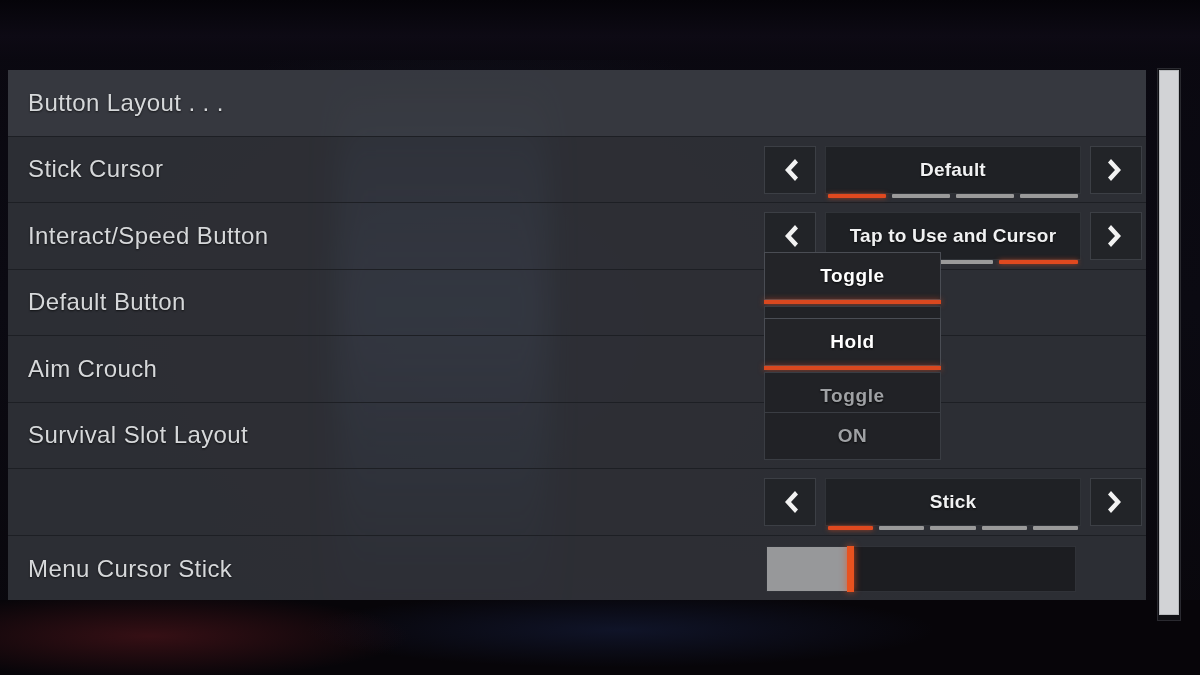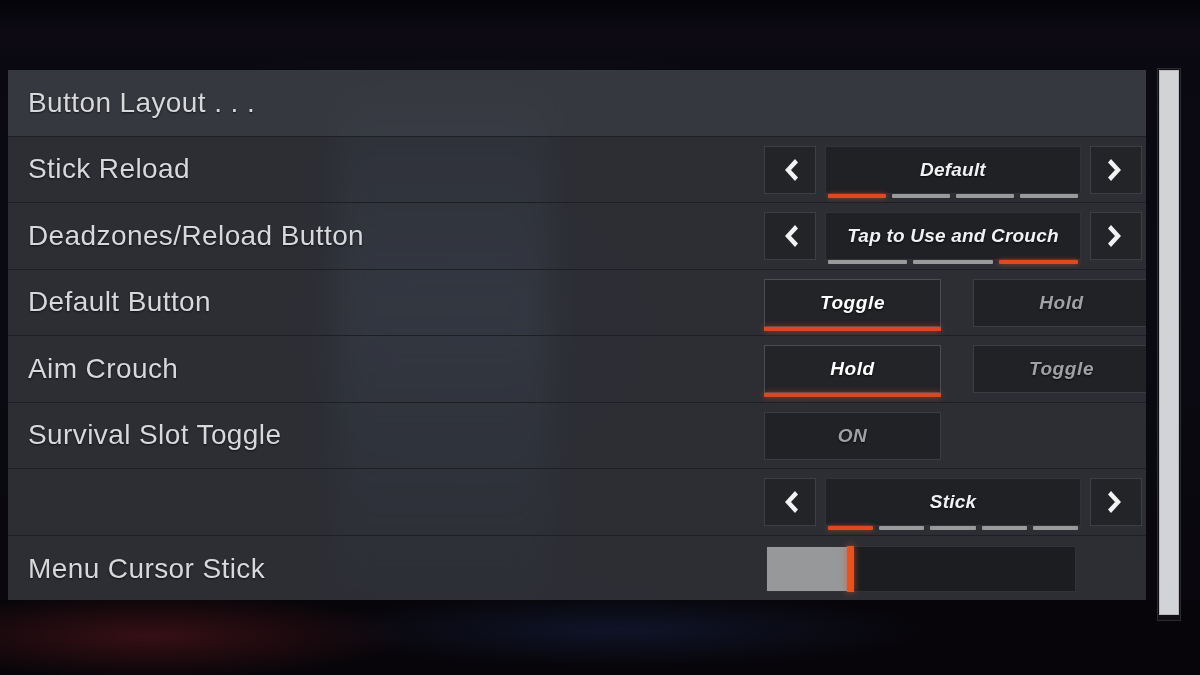--- a/index.html
+++ b/index.html
@@ -84,37 +84,36 @@
   .row.header-row {
     background: rgba(60,62,70,0.70);
   }
   .row:last-child { border-bottom: none; }
 
   .row-label {
     position: relative;
     z-index: 2;
     margin-left: 20px;
     color: #d6d8da;
-    font-size: 28px;
+    font-size: 24px;
     letter-spacing: 0.4px;
     font-weight: 400;
     white-space: nowrap;
     text-shadow: 0 1px 2px rgba(0,0,0,0.65);
   }
 
   .row-control {
     position: absolute;
     right: 0;
     top: 0;
     height: 66.5px;
     width: 390px;
     display: flex;
     align-items: center;
     z-index: 3;
-    font-style: italic;
   }
 
   
   .stepper {
     display: flex;
     align-items: center;
     gap: 9px;
     padding-left: 8px;
   }
   .arrow-btn {
@@ -165,22 +164,23 @@
     border-radius: 1px;
   }
   .segments .seg.active {
     background: #e0491f;
     box-shadow: 0 0 5px rgba(224,73,31,0.65);
   }
 
   
   .optpair {
     display: flex;
-    gap: 32px;
+    gap: 6px;
     padding-left: 8px;
+    flex-direction: column;
   }
   .opt-btn {
     position: relative;
     width: 177px;
     height: 48px;
     box-sizing: border-box;
     background: #212226;
     border: 1px solid #3a3d43;
     display: flex;
     align-items: center;
@@ -263,21 +263,21 @@
   <div class="bg-topglow"></div>
   <div class="bg-redglow"></div>
 
   <div id="panel">
     <div class="panel-glow"></div>
     <div id="rows-container">
         <div class="row header-row">
           <div class="row-label">Button Layout . . .</div>
         </div>
         <div class="row">
-          <div class="row-label">Stick Reload</div>
+          <div class="row-label">Stick Cursor</div>
           <div class="row-control">
             <div class="stepper">
               <div class="arrow-btn">
                 <svg width="22" height="26" viewBox="0 0 22 26">
                   <path d="M16 2 L6 13 L16 24 L19 20.5 L12 13 L19 5.5 Z" fill="#f2f2f2"></path>
                 </svg>
               </div>
               <div class="value-box">
                 <span class="value-text">Default</span>
                 <div class="segments">
@@ -289,30 +289,30 @@
               </div>
               <div class="arrow-btn">
                 <svg width="22" height="26" viewBox="0 0 22 26">
                   <path d="M6 2 L16 13 L6 24 L3 20.5 L10 13 L3 5.5 Z" fill="#f2f2f2"></path>
                 </svg>
               </div>
             </div>
           </div>
         </div>
         <div class="row">
-          <div class="row-label">Deadzones/Reload Button</div>
+          <div class="row-label">Interact/Speed Button</div>
           <div class="row-control">
             <div class="stepper">
               <div class="arrow-btn">
                 <svg width="22" height="26" viewBox="0 0 22 26">
                   <path d="M16 2 L6 13 L16 24 L19 20.5 L12 13 L19 5.5 Z" fill="#f2f2f2"></path>
                 </svg>
               </div>
               <div class="value-box">
-                <span class="value-text">Tap to Use and Crouch</span>
+                <span class="value-text">Tap to Use and Cursor</span>
                 <div class="segments">
                   <div class="seg"></div>
                   <div class="seg"></div>
                   <div class="seg active"></div>
                 </div>
               </div>
               <div class="arrow-btn">
                 <svg width="22" height="26" viewBox="0 0 22 26">
                   <path d="M6 2 L16 13 L6 24 L3 20.5 L10 13 L3 5.5 Z" fill="#f2f2f2"></path>
                 </svg>
@@ -340,21 +340,21 @@
               <div class="opt-btn selected">
                 <span class="opt-label">Hold</span>
               </div>
               <div class="opt-btn">
                 <span class="opt-label">Toggle</span>
               </div>
             </div>
           </div>
         </div>
         <div class="row">
-          <div class="row-label">Survival Slot Toggle</div>
+          <div class="row-label">Survival Slot Layout</div>
           <div class="row-control">
             <div class="optpair">
               <div class="opt-btn">
                 <span class="opt-label">ON</span>
               </div>
             </div>
           </div>
         </div>
         <div class="row">
           <div class="row-control">

